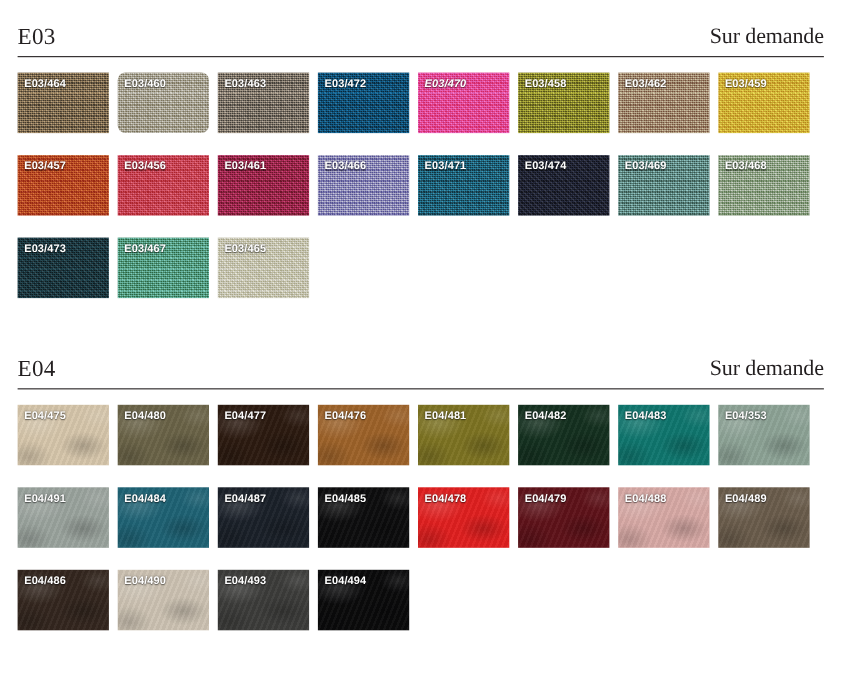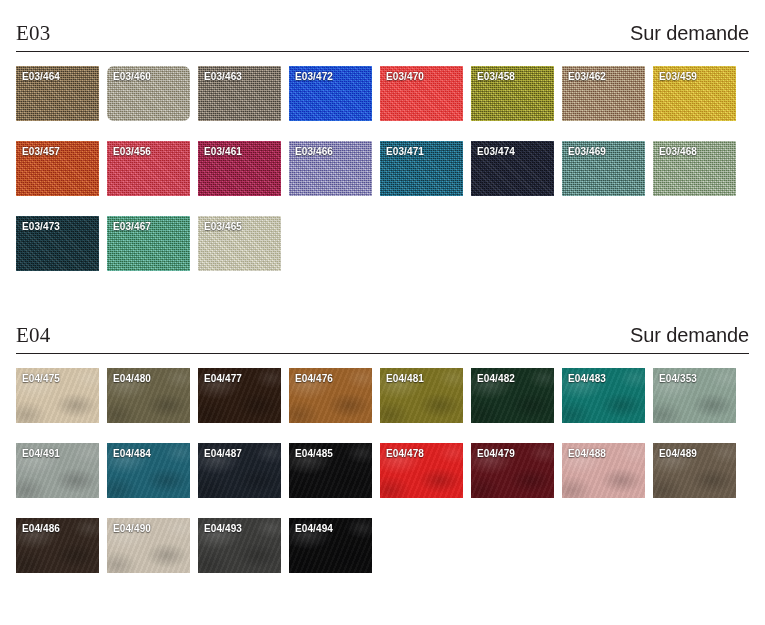--- a/index.html
+++ b/index.html
@@ -37,21 +37,21 @@
     box-sizing: border-box;
   }
   .section-code {
     font-family: "Liberation Serif", serif;
     font-size: 21px;
     line-height: 21px;
     letter-spacing: 0.2px;
     color: #231f20;
   }
   .section-price {
-    font-family: Liberation Sans, sans-serif;
+    font-family: Liberation Serif, serif;
     font-size: 20px;
     line-height: 21px;
     color: #231f20;
     letter-spacing: -0.1px;
   }
   .section-rule {
     height: 1px;
     background: #231f20;
     margin-top: 7px;
     width: 733px;
@@ -150,24 +150,24 @@
     <div class="swatch-grid" id="grid-e03">
         <div class="swatch tex-weave" style="background-color: rgb(125, 106, 78);">
           <span class="swatch-label">E03/464</span>
         </div>
         <div class="swatch tex-weave" style="background-color: rgb(169, 164, 146); border-radius: 7px;">
           <span class="swatch-label">E03/460</span>
         </div>
         <div class="swatch tex-weave" style="background-color: rgb(125, 116, 104);">
           <span class="swatch-label">E03/463</span>
         </div>
-        <div class="swatch tex-weave" style="background-color: #1d4ed8;">
+        <div class="swatch tex-weave" style="background-color: #0c4a6e;">
           <span class="swatch-label">E03/472</span>
         </div>
-        <div class="swatch tex-weave" style="background-color: #ef4444;">
+        <div class="swatch tex-weave" style="background-color: #ec4899; font-style: italic;">
           <span class="swatch-label">E03/470</span>
         </div>
         <div class="swatch tex-weave" style="background-color: rgb(142, 140, 43);">
           <span class="swatch-label">E03/458</span>
         </div>
         <div class="swatch tex-weave" style="background-color: rgb(163, 136, 109);">
           <span class="swatch-label">E03/462</span>
         </div>
         <div class="swatch tex-weave" style="background-color: rgb(216, 179, 49);">
           <span class="swatch-label">E03/459</span>

